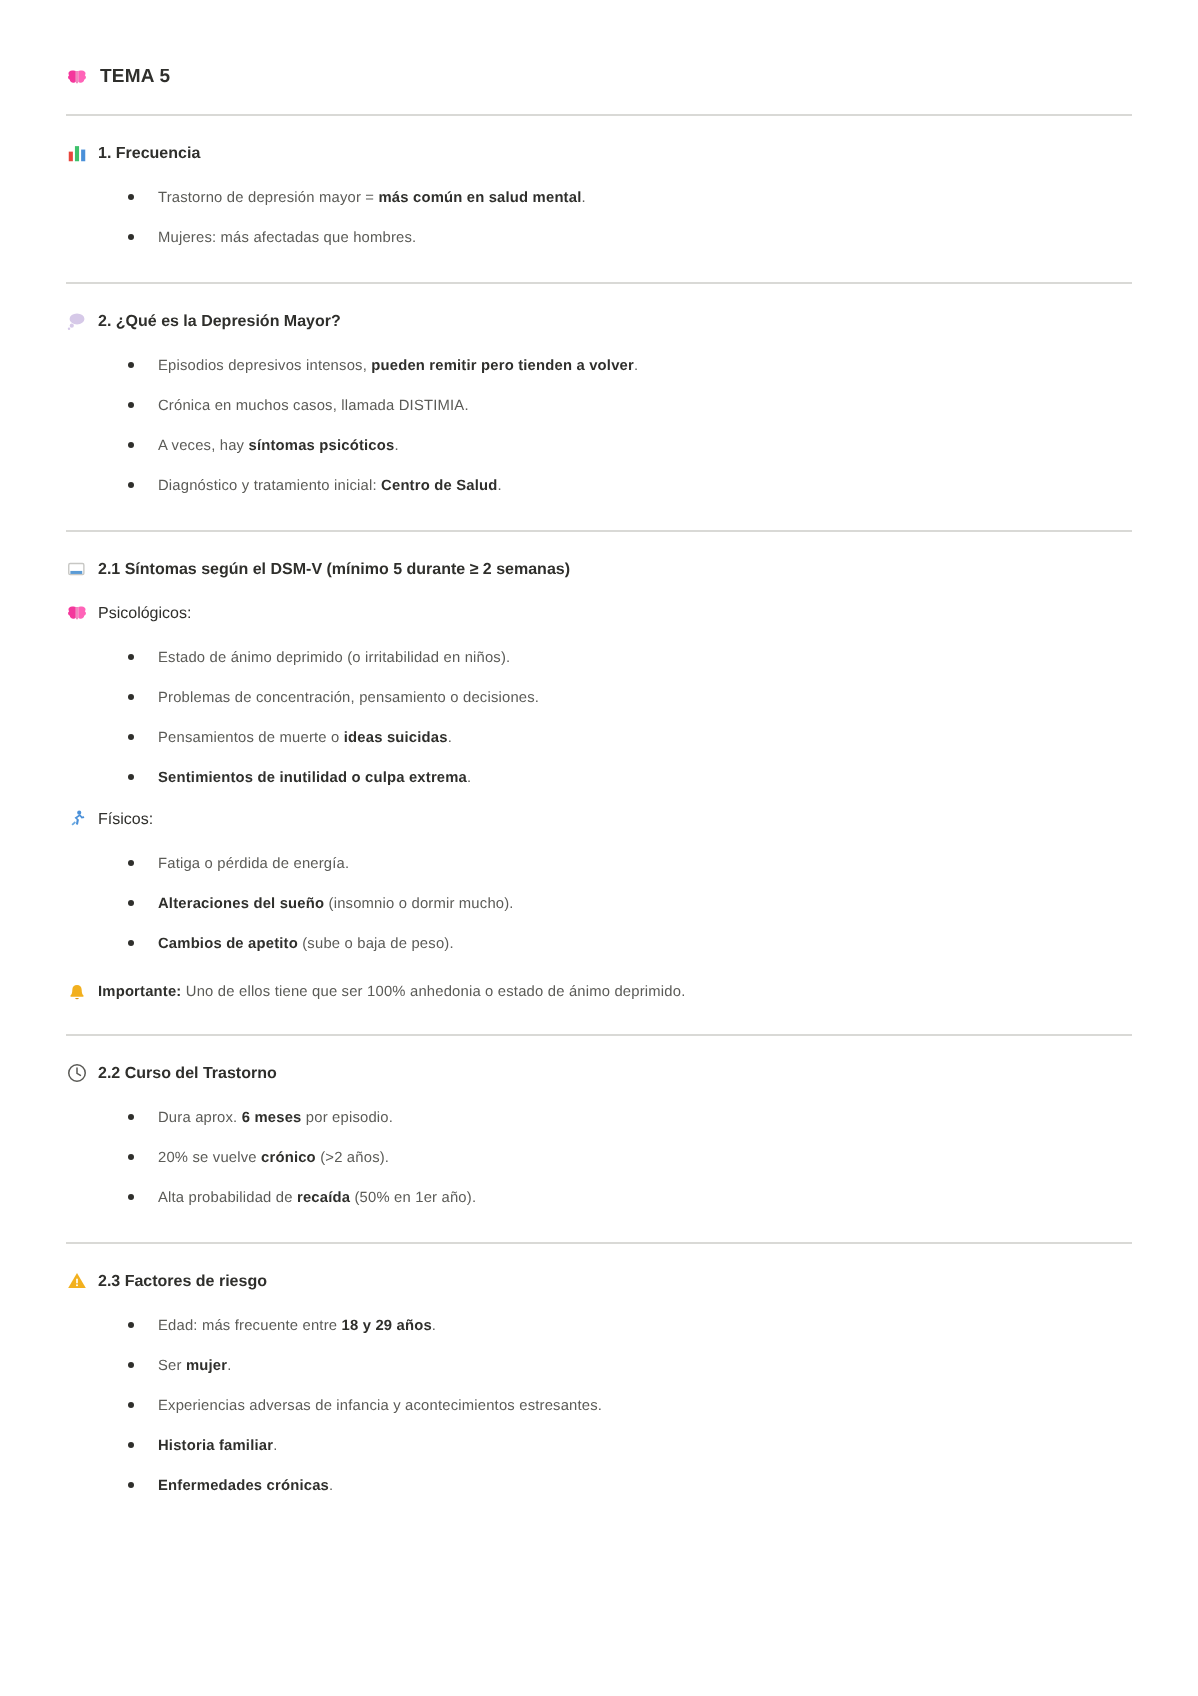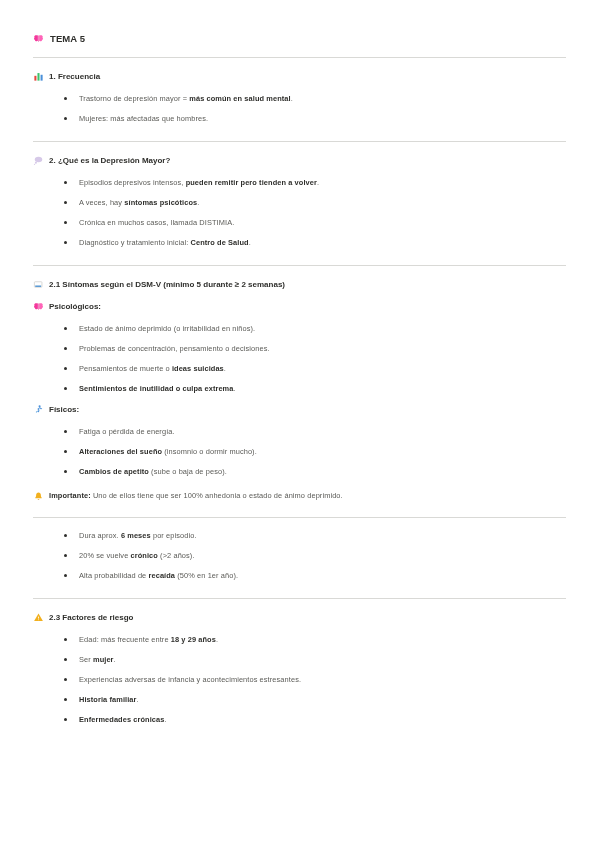--- a/index.html
+++ b/index.html
@@ -51,21 +51,21 @@
     font-weight: 700;
     color: #2f2f2c;
     line-height: 13px;
     margin: 0 0 4px 0;
   }
   .subheading {
     display: flex;
     align-items: flex-start;
     gap: 5px;
     font-size: 8px;
-    font-weight: 700;
+    font-weight: 400;
     color: #2f2f2c;
     line-height: 13px;
     margin: 9px 0 2px 0;
   }
 
   
   .ic {
     display: inline-block;
     flex: 0 0 auto;
     position: relative;
@@ -164,22 +164,22 @@
         <svg width="11" height="11" viewBox="0 0 16 16">
           <ellipse cx="8" cy="6.5" rx="5.4" ry="4" fill="#d6c9e8"></ellipse>
           <circle cx="4.2" cy="11.4" r="1.5" fill="#d6c9e8"></circle>
           <circle cx="2.2" cy="13.6" r=".9" fill="#d6c9e8"></circle>
         </svg>
       </span>
       <span>2. ¿Qué es la Depresión Mayor?</span>
     </div>
     <ul class="bullets">
       <li><span>Episodios depresivos intensos, </span><b>pueden remitir pero tienden a volver</b><span>.</span></li>
+      <li><span>Crónica en muchos casos, llamada DISTIMIA.</span><b></b><span></span></li>
       <li><span>A veces, hay </span><b>síntomas psicóticos</b><span>.</span></li>
-      <li><span>Crónica en muchos casos, llamada DISTIMIA.</span><b></b><span></span></li>
       <li><span>Diagnóstico y tratamiento inicial: </span><b>Centro de Salud</b><span>.</span></li>
     </ul>
   </div>
 
   <div class="divider" style="margin-top:17px;"></div>
 
   <div class="sec">
     <div class="heading">
       <span class="ic">
         <svg width="11" height="11" viewBox="0 0 16 16">
@@ -230,20 +230,29 @@
           <path d="M6.6 11.6a1.5 1.5 0 0 0 2.8 0z" fill="#d99413"></path>
         </svg>
       </span>
       <span><b>Importante:</b><span> Uno de ellos tiene que ser 100% anhedonia o estado de ánimo deprimido.</span></span>
     </div>
   </div>
 
   <div class="divider" style="margin-top:15px;"></div>
 
   <div class="sec">
+    <div class="heading">
+      <span class="ic">
+        <svg width="11" height="11" viewBox="0 0 16 16">
+          <circle cx="8" cy="8" r="6" fill="#ffffff" stroke="#5b5b57" stroke-width="1.1"></circle>
+          <path d="M8 4.4v3.8l2.5 1.5" stroke="#5b5b57" stroke-width="1.1" fill="none" stroke-linecap="round"></path>
+        </svg>
+      </span>
+      <span>2.2 Curso del Trastorno</span>
+    </div>
     <ul class="bullets">
       <li><span>Dura aprox. </span><b>6 meses</b><span> por episodio.</span></li>
       <li><span>20% se vuelve </span><b>crónico</b><span> (&gt;2 años).</span></li>
       <li><span>Alta probabilidad de </span><b>recaída</b><span> (50% en 1er año).</span></li>
     </ul>
   </div>
 
   <div class="divider" style="margin-top:17px;"></div>
 
   <div class="sec">

